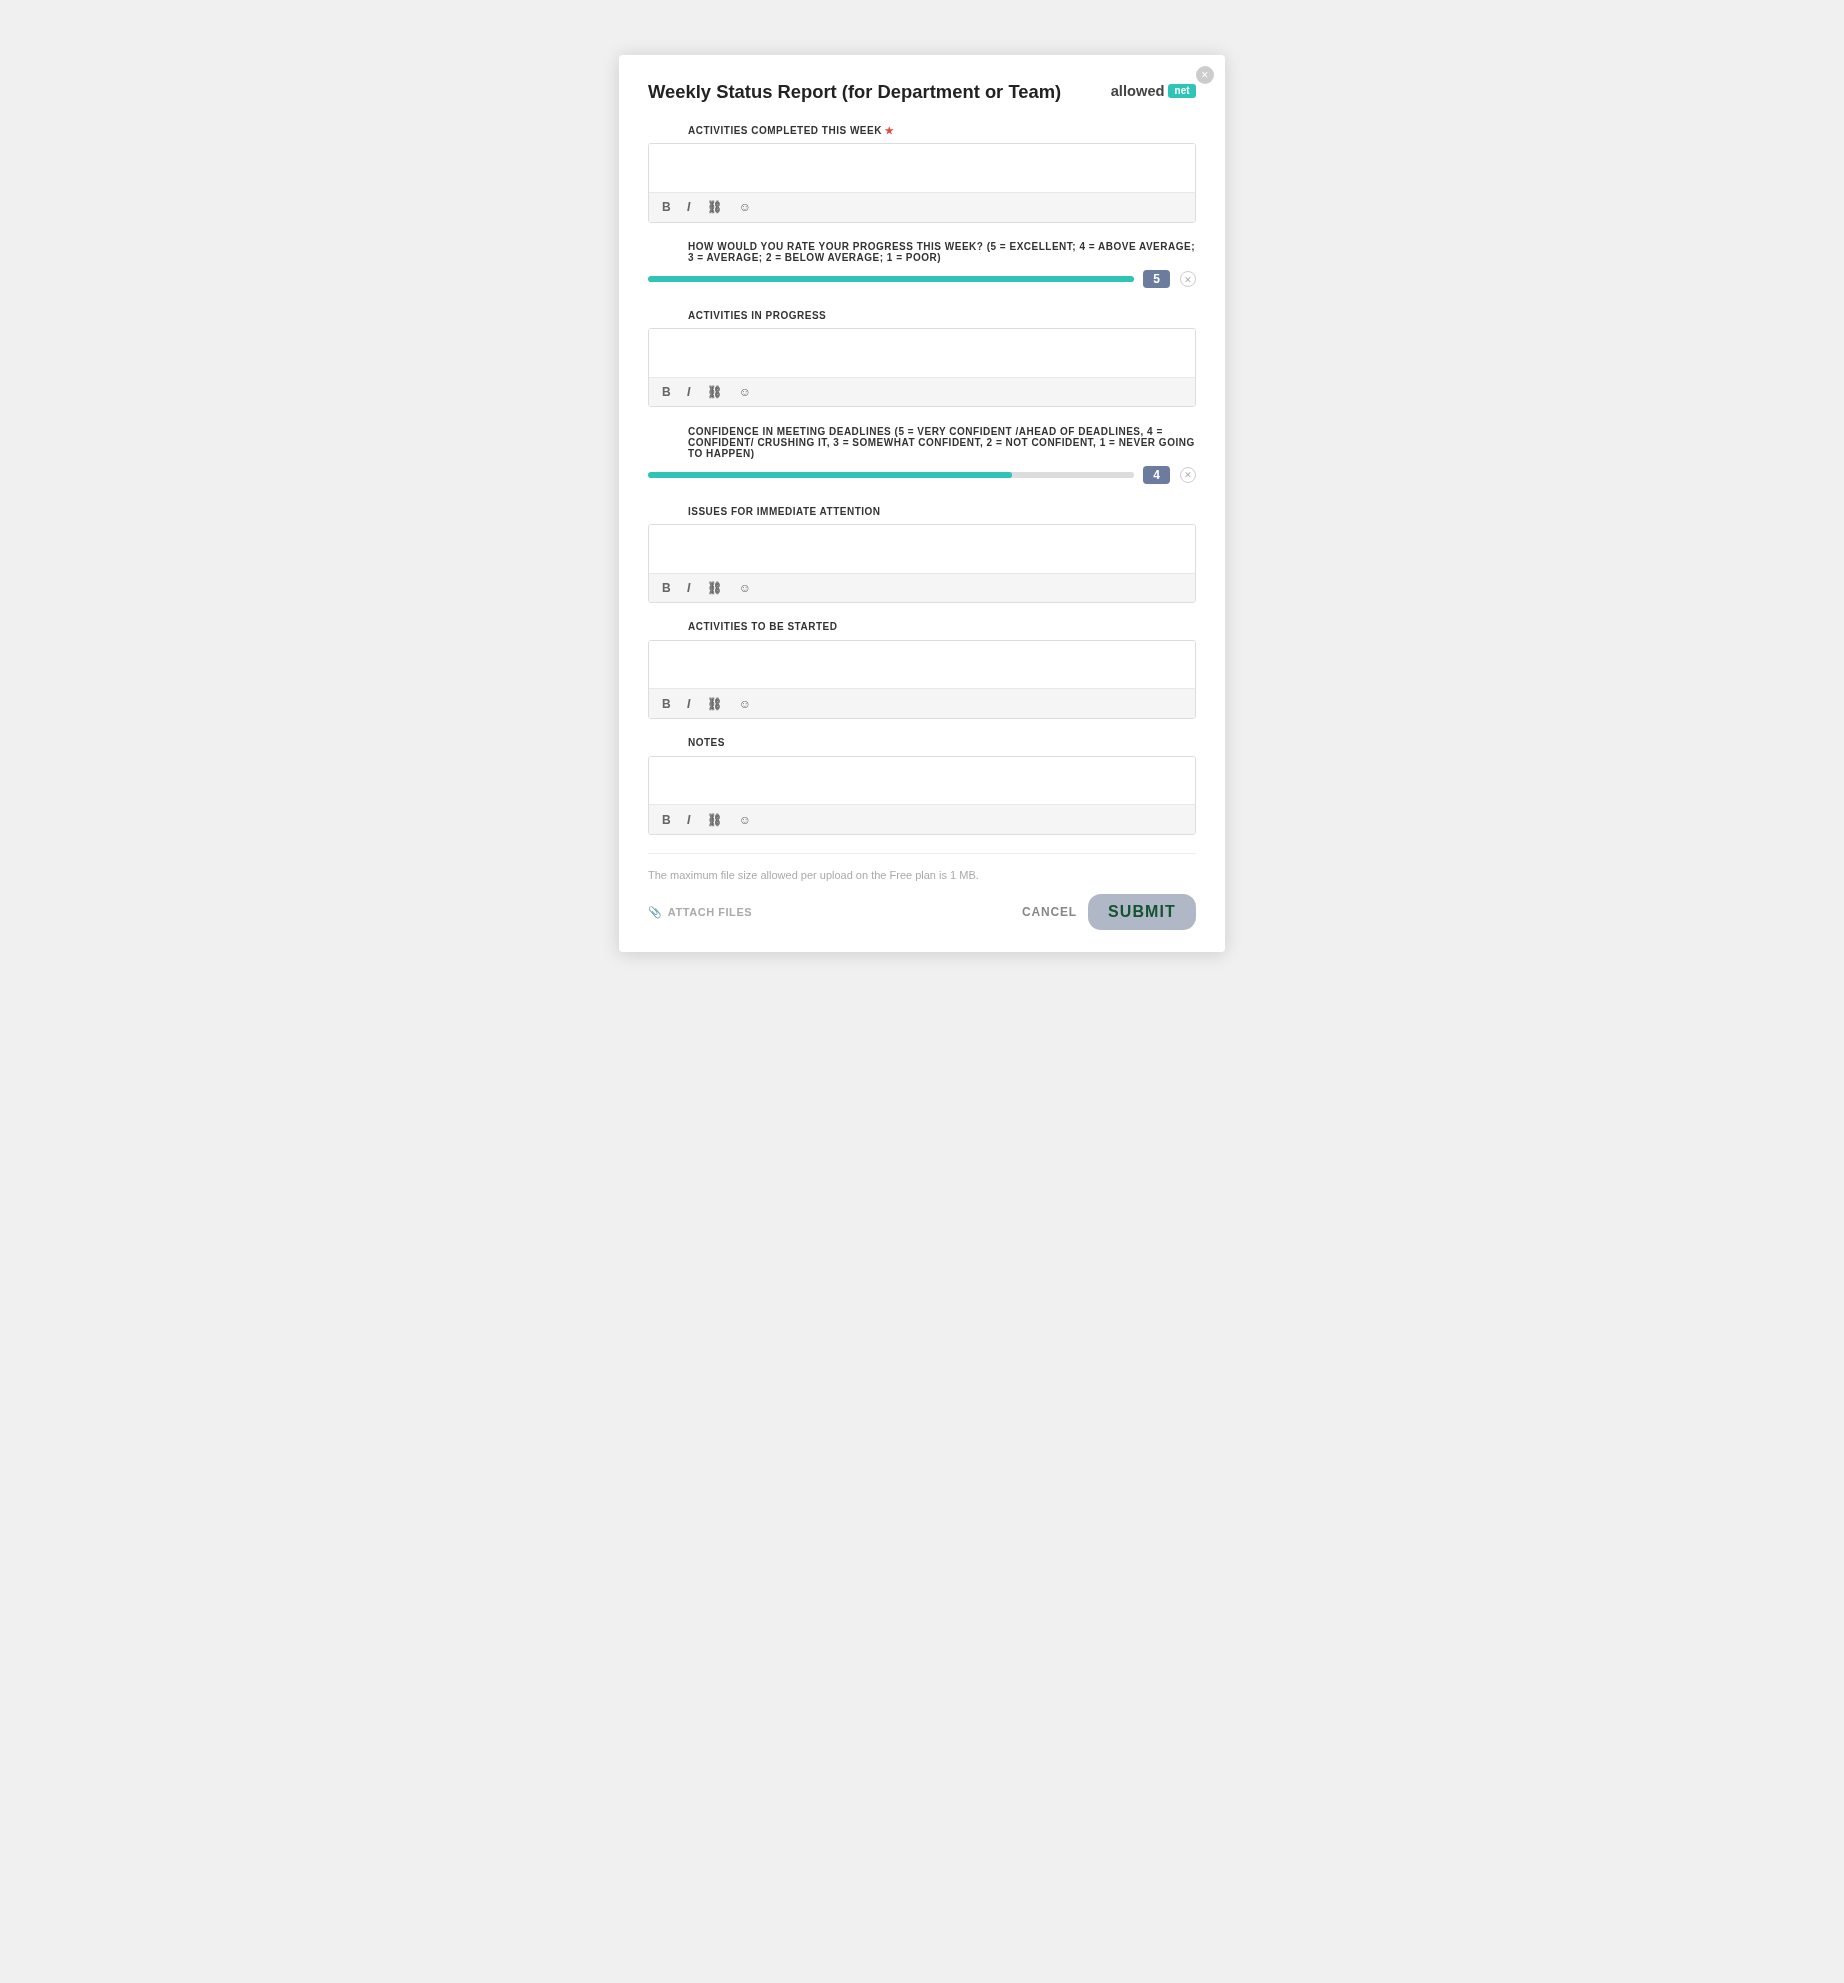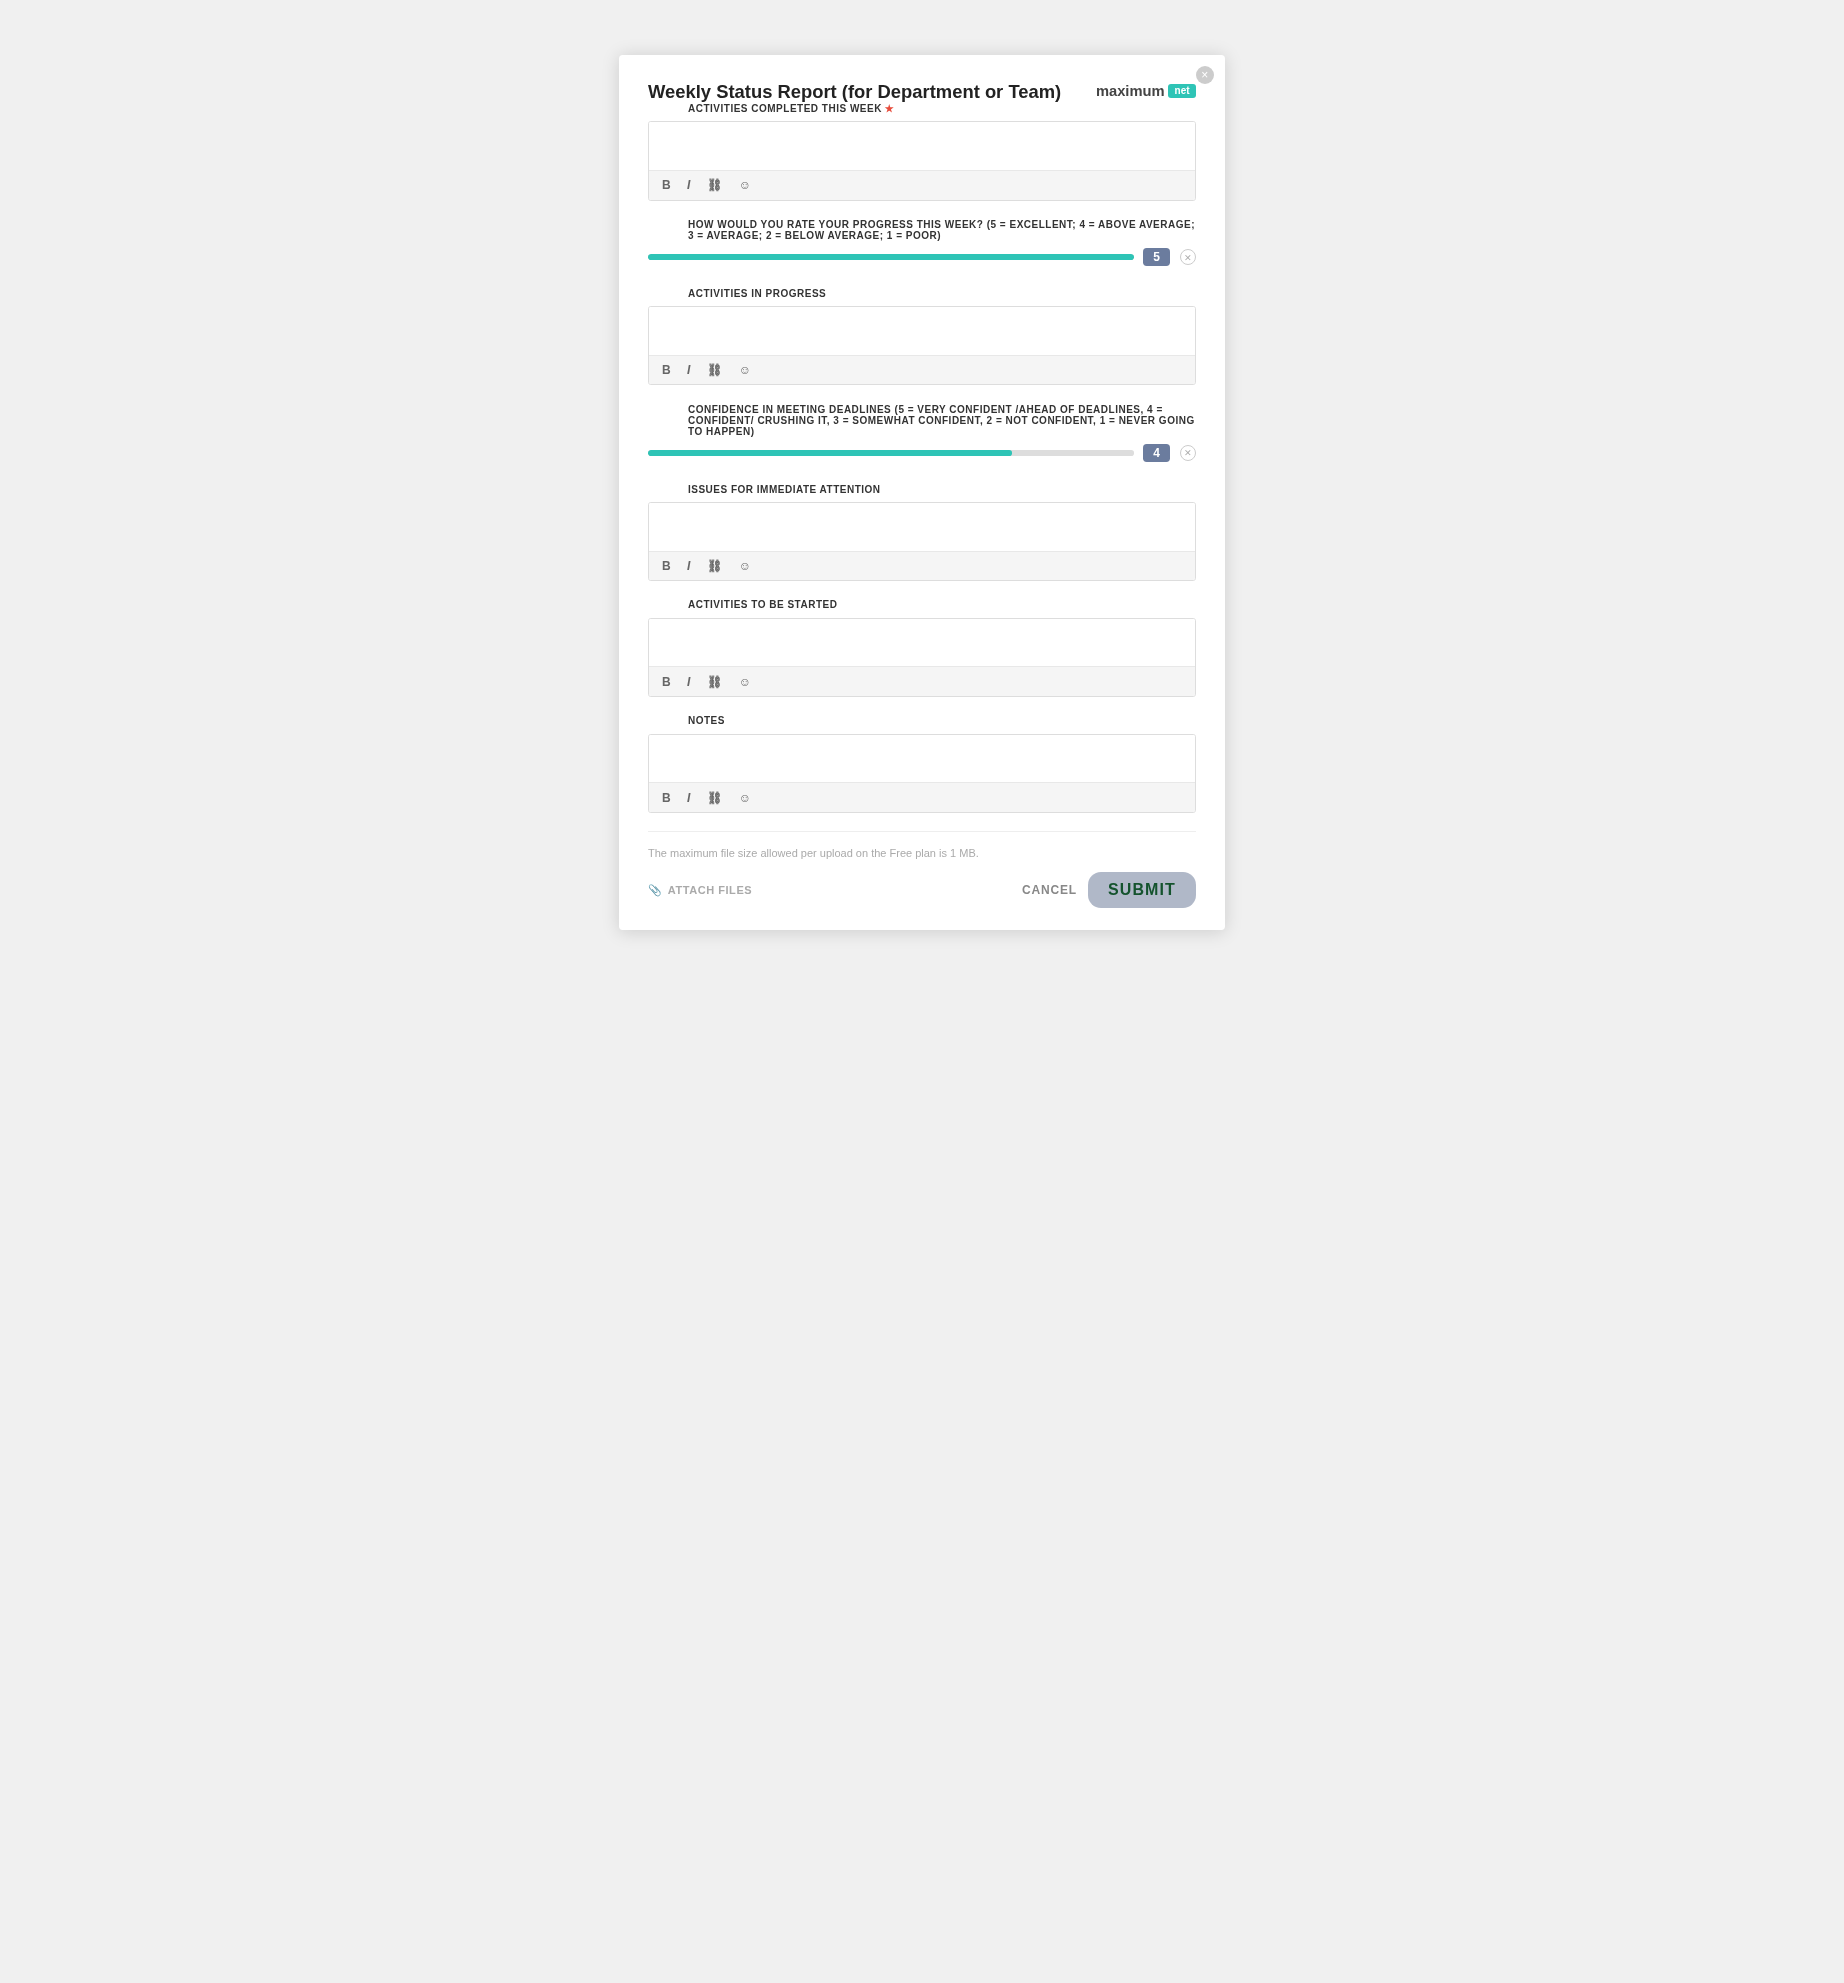--- a/index.html
+++ b/index.html
@@ -17,21 +17,21 @@
       border-radius: 3.7px;
       box-shadow: 0 1.8px 18.4px rgba(0,0,0,0.15);
       width: 606px;
       padding: 26px 29px 22px 29px;
       position: relative;
     }
     .modal-header {
       display: flex;
       justify-content: space-between;
       align-items: flex-start;
-      margin-bottom: 0;
+      margin-bottom: 22px;
     }
     .modal-title {
       font-size: 18.4px;
       font-weight: 700;
       color: #222;
       line-height: 1.2;
     }
     .brand-logo {
       display: flex;
       align-items: center;
@@ -241,21 +241,21 @@
 </head>
 <body>
 
 <div class="modal-wrapper">
 
   <div class="modal-header">
     <div>
       <h2 class="modal-title">Weekly Status Report (for Department or Team)</h2>
     </div>
     <div class="brand-logo">
-      <span>maximum</span>
+      <span>allowed</span>
       <span class="brand-net-badge">net</span>
     </div>
   </div>
   <button class="close-btn">×</button>
 
   <div class="section-block">
     <div class="section-label">
       <span>ACTIVITIES COMPLETED THIS WEEK</span><span class="required-star">★</span>
     </div>
     <div class="text-editor">

